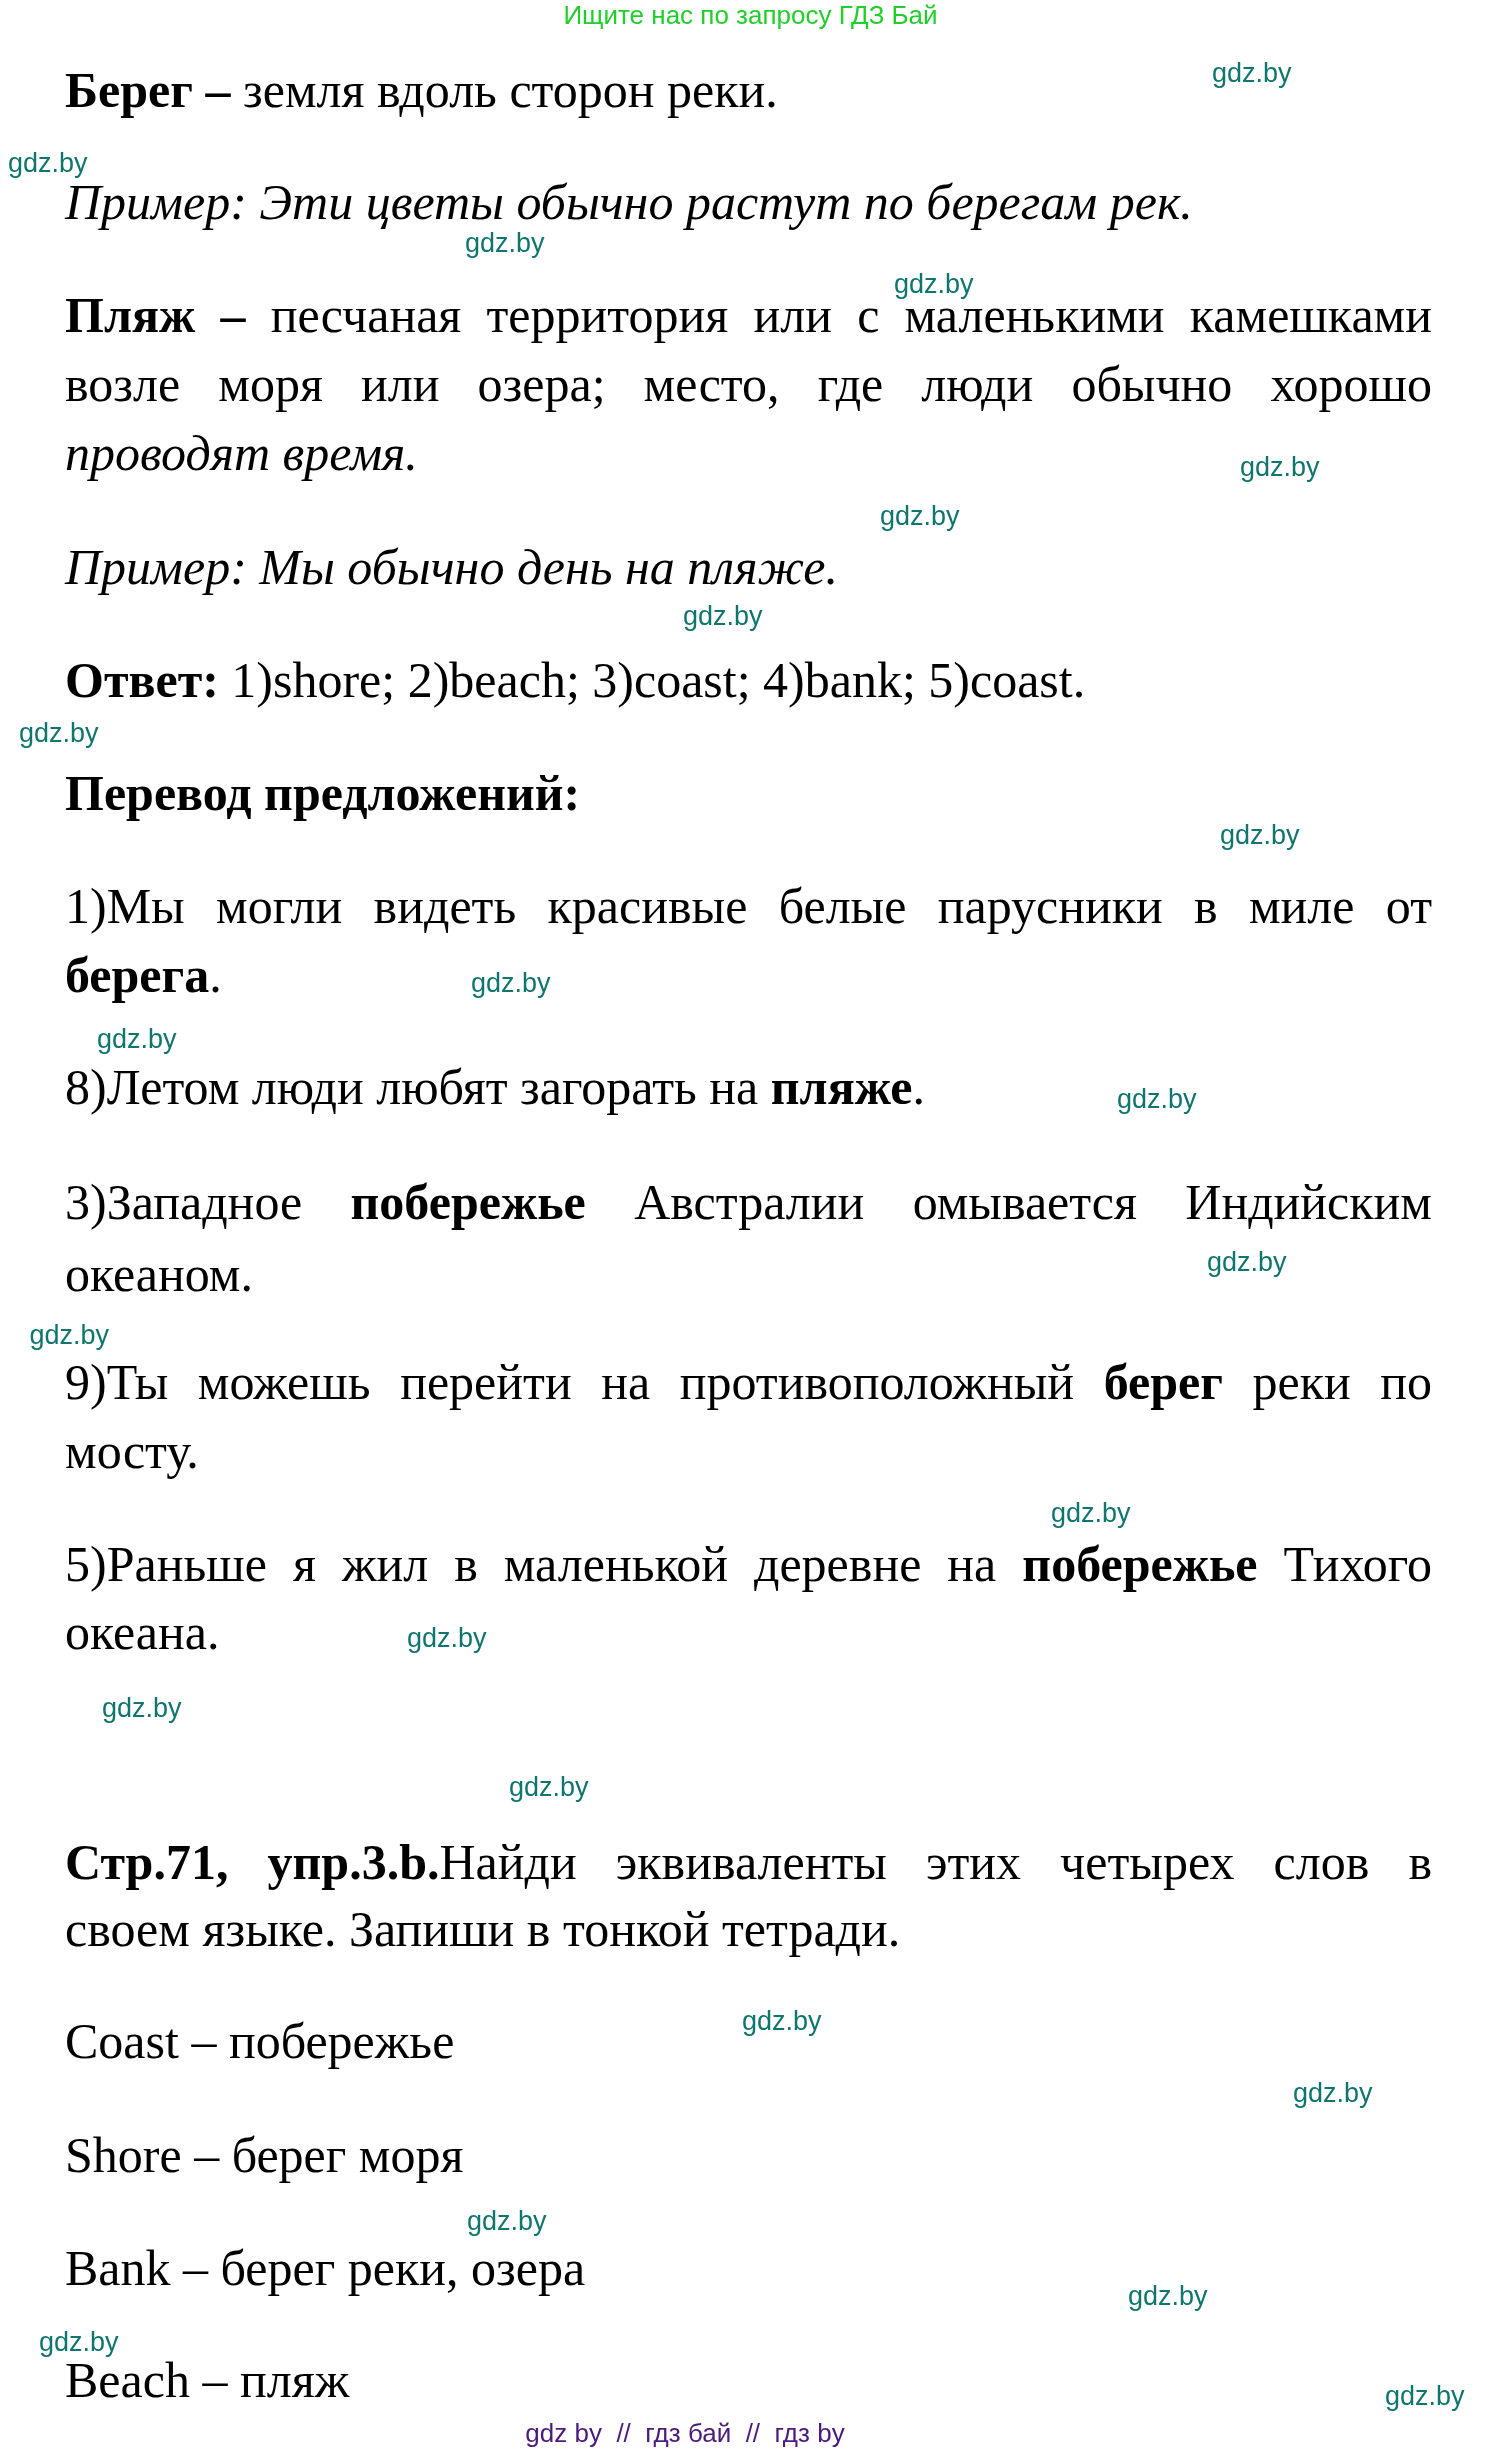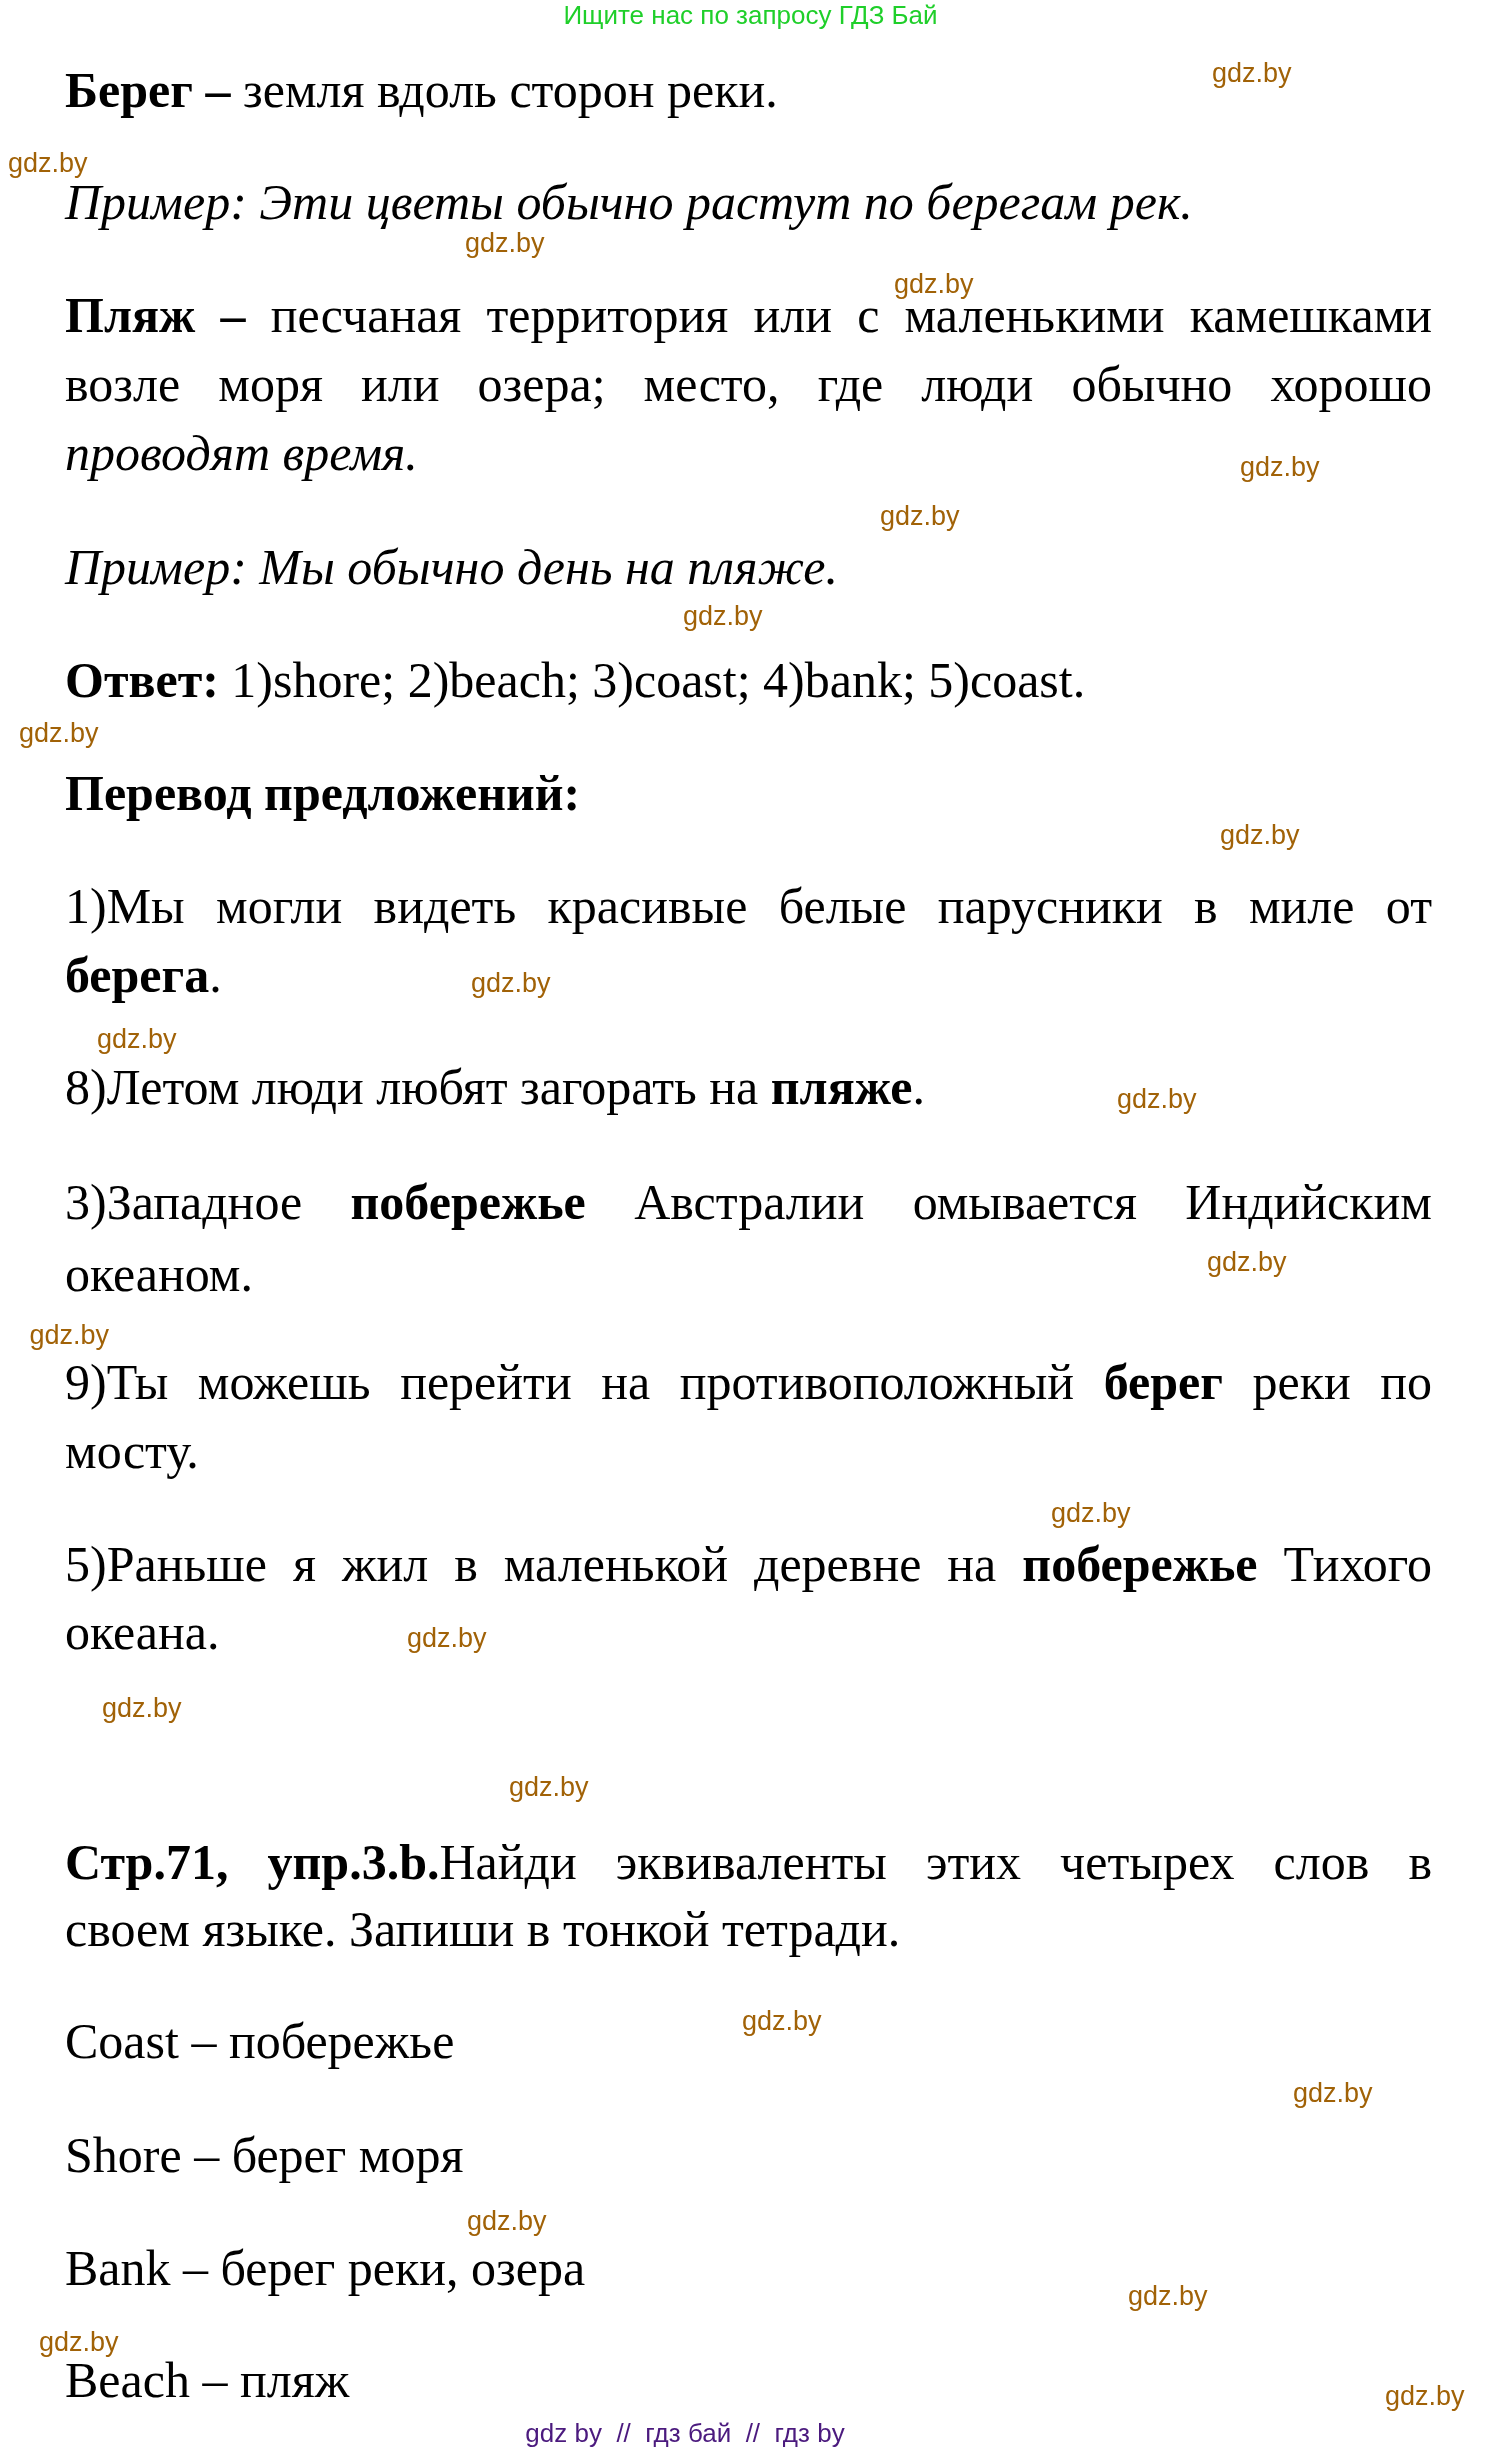--- a/index.html
+++ b/index.html
@@ -17,21 +17,21 @@
   .line {
     position: absolute; left: 65px; width: 1367px;
     font-family: "Liberation Serif", serif; font-size: 50px; line-height: 69px;
     color: #000; white-space: nowrap;
   }
   .just { text-align: justify; text-align-last: justify; white-space: normal; }
   .it { font-style: italic; }
   b { font-weight: bold; }
   .wm {
     position: absolute; font-family: "Liberation Sans", sans-serif;
-    font-size: 27px; line-height: 32px; color: #a16207; white-space: nowrap;
+    font-size: 27px; line-height: 32px; color: #0f766e; white-space: nowrap;
   }
 </style>
 </head>
 <body>
 
 <div class="banner">Ищите нас по запросу ГДЗ Бай</div>
 
 <div class="line" style="top:56px;">
   <b>Берег –</b><span> земля вдоль сторон реки.</span>
 </div>

